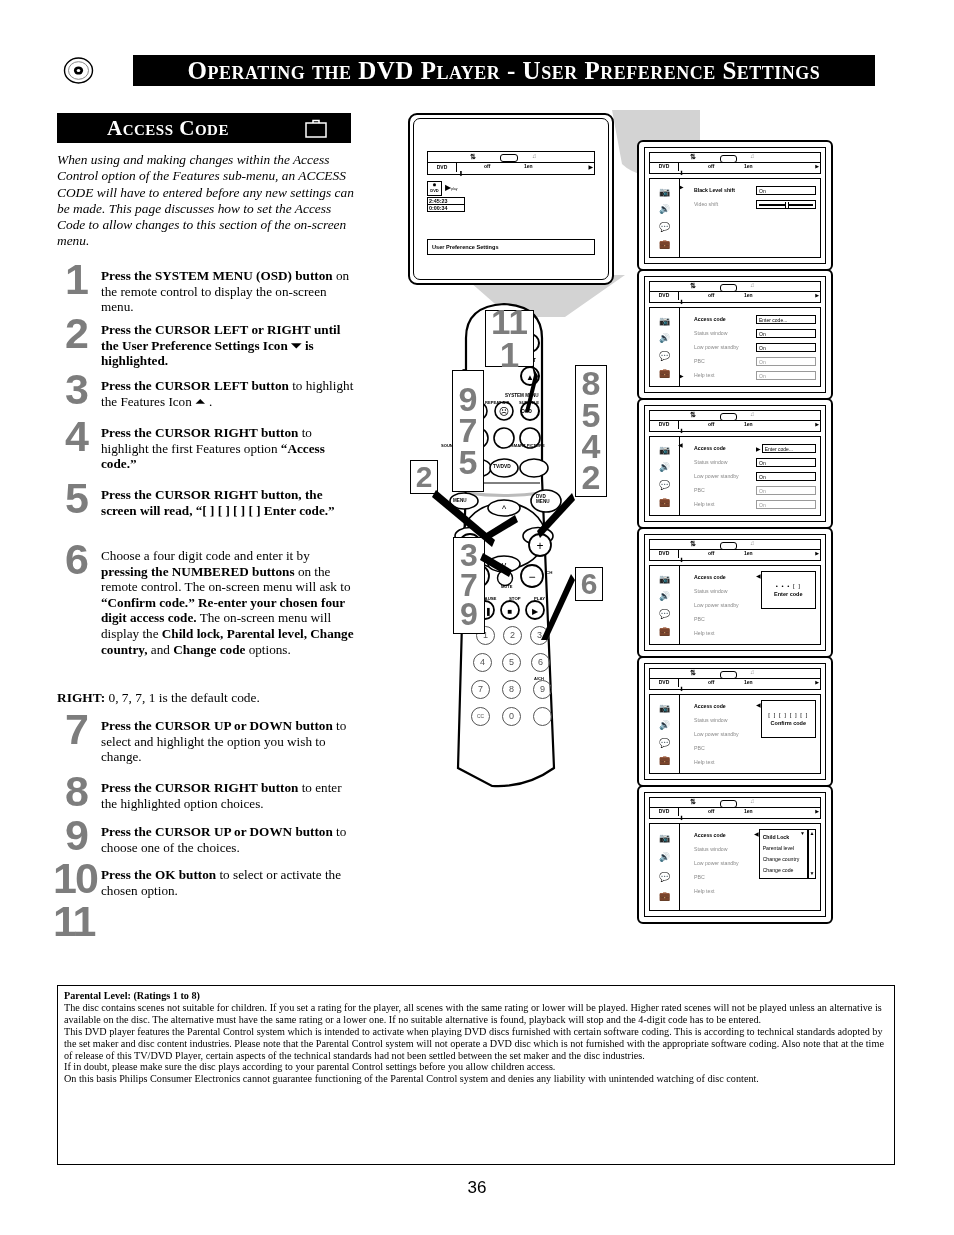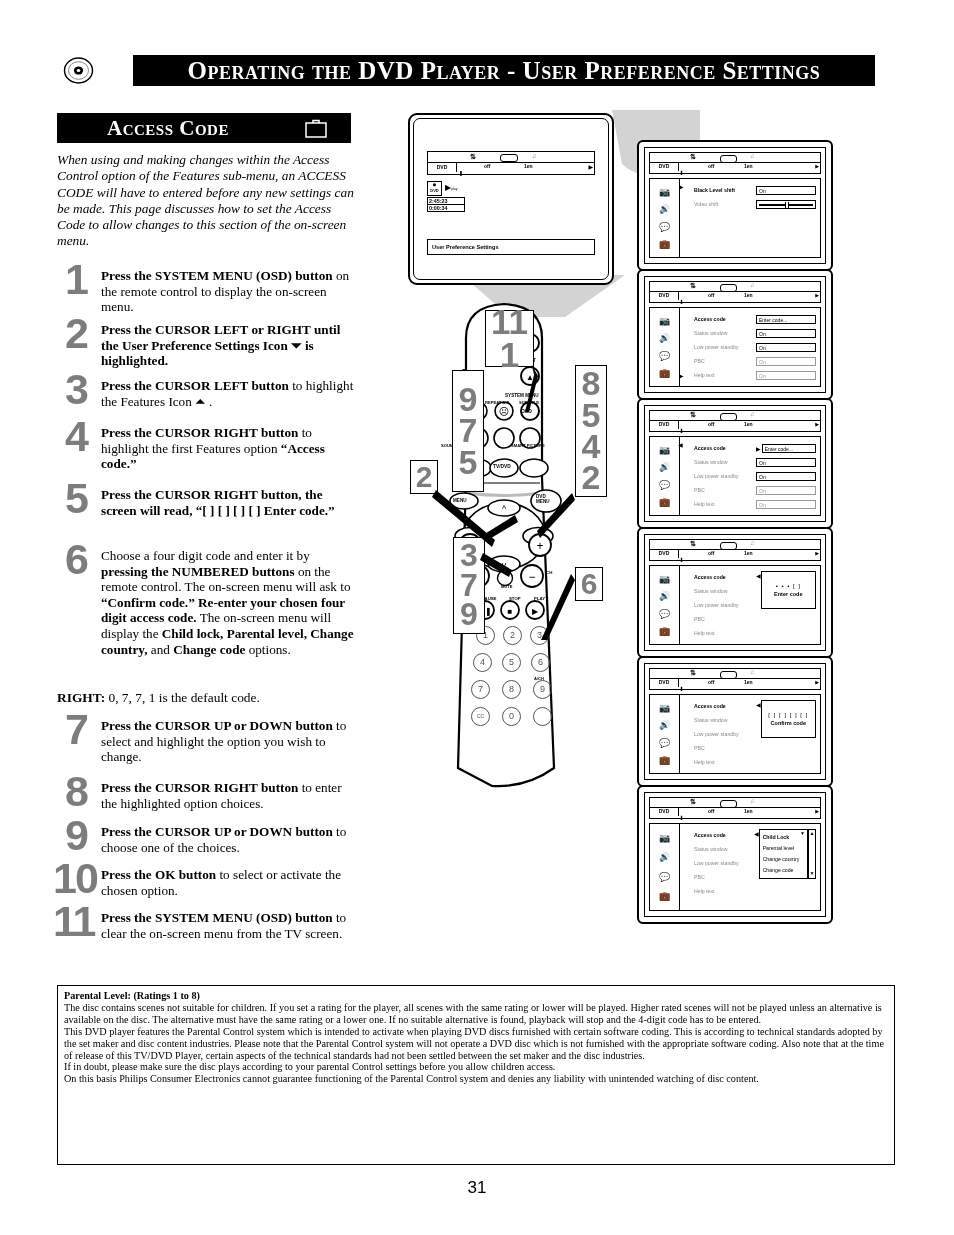--- a/index.html
+++ b/index.html
@@ -154,21 +154,20 @@
 <div class="step" style="top:824px">
   <div class="num">9</div>
   <div class="txt"><b>Press the CURSOR UP or DOWN button</b> to choose one of the choices.</div>
 </div>
 <div class="step" style="top:867px">
   <div class="num narrow" style="left:-4px">10</div>
   <div class="txt"><b>Press the OK button</b> to select or activate the chosen option.</div>
 </div>
 <div class="step" style="top:910px">
   <div class="num narrow" style="left:-4px">11</div>
-  <div class="txt"><b>Press the SYSTEM MENU (OSD) button</b> to clear the on-screen menu from the TV screen.</div>
 </div>
 
 <svg style="position:absolute;left:600px;top:110px;width:100px;height:200px">
   <path d="M12 0 H100 V70 Q40 72 22 54 Z" fill="#d3d3d3"></path>
 </svg>
 <svg style="position:absolute;left:440px;top:275px;width:200px;height:45px">
   <path d="M22 0 H185 L125 42 H70 Z" fill="#d3d3d3"></path>
 </svg>
 
 <div id="tv-screen">
@@ -633,13 +632,13 @@
 </svg>
 
 <div id="bottom-box">
   <div><b>Parental Level: (Ratings 1 to 8)</b></div>
   <div>The disc contains scenes not suitable for children. If you set a rating for the player, all scenes with the same rating or lower will be played. Higher rated scenes will not be played unless an alternative is available on the disc. The alternative must have the same rating or a lower one. If no suitable alternative is found, playback will stop and the 4-digit code has to be entered.</div>
   <div>This DVD player features the Parental Control system which is intended to activate when playing DVD discs furnished with certain software coding. This is according to technical standards adopted by the set maker and disc content industries. Please note that the Parental Control system will not operate a DVD disc which is not furnished with the appropriate software coding. Also note that at the time of release of this TV/DVD Player, certain aspects of the technical standards had not been settled between the set maker and the disc industries.</div>
   <div>If in doubt, please make sure the disc plays according to your parental Control settings before you allow children access.</div>
   <div>On this basis Philips Consumer Electronics cannot guarantee functioning of the Parental Control system and denies any liability with unintended watching of disc content.</div>
 </div>
 
-<div id="page-num">31</div>
+<div id="page-num">36</div>
 
 </body></html>

